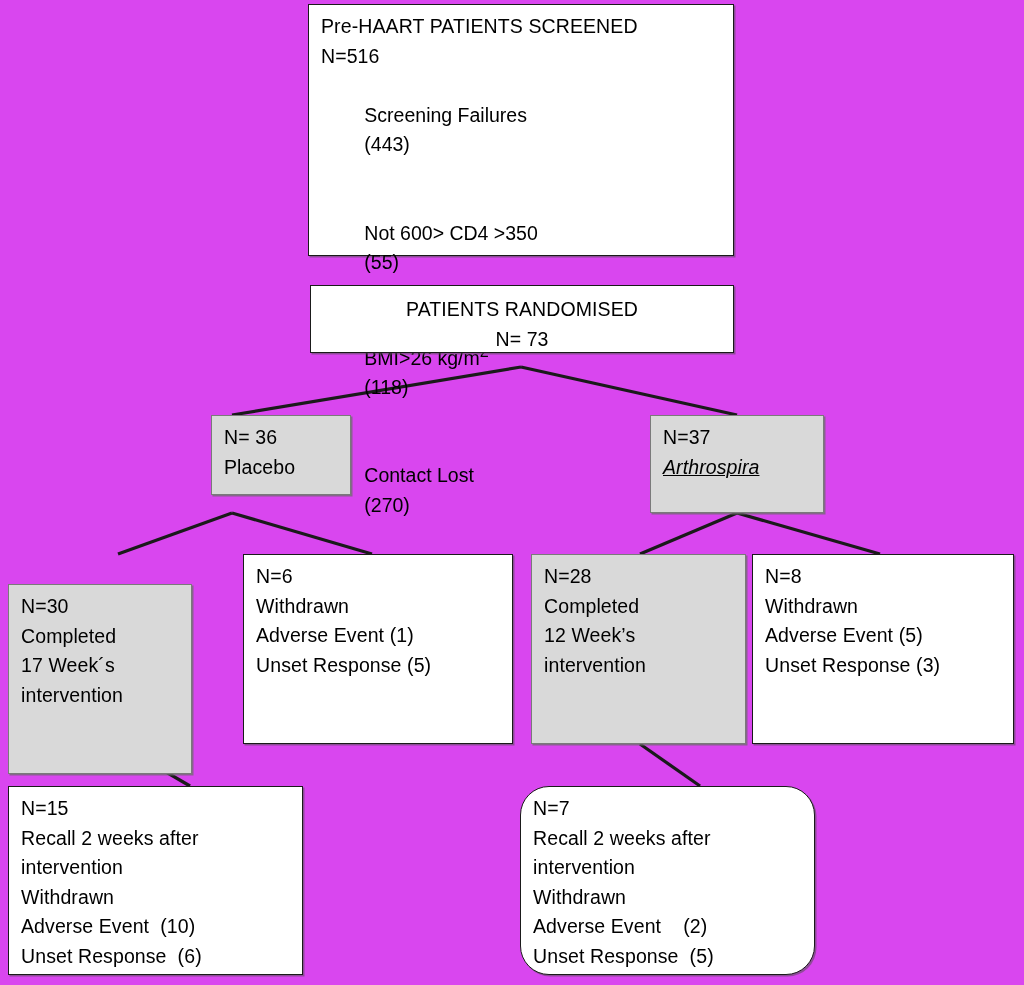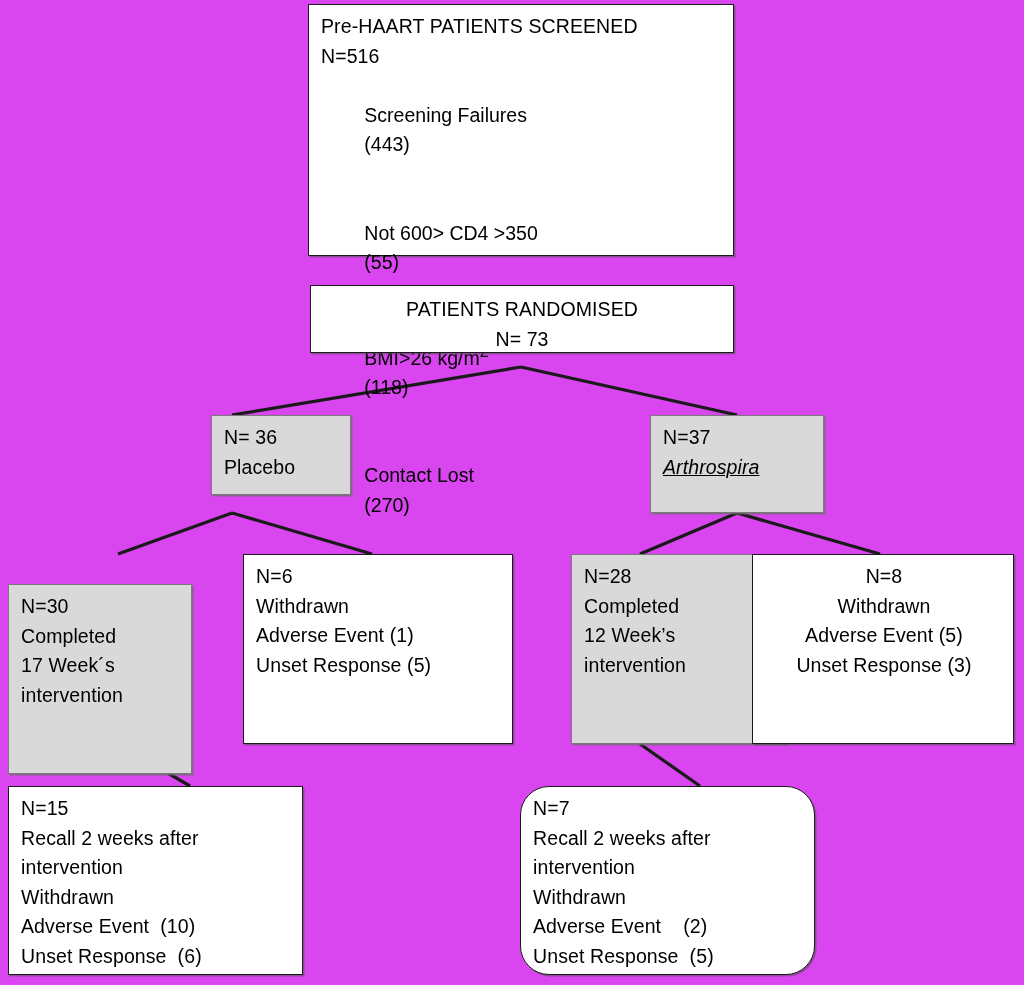--- a/index.html
+++ b/index.html
@@ -150,30 +150,30 @@
 
   <div class="node" style="left:243px; top:554px; width:270px; height:190px;padding-left:12px;">
     <div class="node-body">
       <span class="line">N=6</span>
       <span class="line">Withdrawn</span>
       <span class="line">Adverse Event (1)</span>
       <span class="line">Unset Response (5)</span>
     </div>
   </div>
 
-  <div class="node shaded" style="left:531px; top:554px; width:215px; height:190px;margin-left:40px;">
+  <div class="node shaded" style="left:531px; top:554px; width:215px; height:190px;">
     <div class="node-body">
       <span class="line">N=28</span>
       <span class="line">Completed</span>
       <span class="line">12 Week’s</span>
       <span class="line">intervention</span>
     </div>
   </div>
 
-  <div class="node" style="left:752px; top:554px; width:262px; height:190px;text-align:center;">
+  <div class="node" style="left:752px; top:554px; width:262px; height:190px;">
     <div class="node-body">
       <span class="line">N=8</span>
       <span class="line">Withdrawn</span>
       <span class="line">Adverse Event (5)</span>
       <span class="line">Unset Response (3)</span>
     </div>
   </div>
 
   <div class="node" style="left:8px; top:786px; width:295px; height:189px;">
     <div class="node-body">

